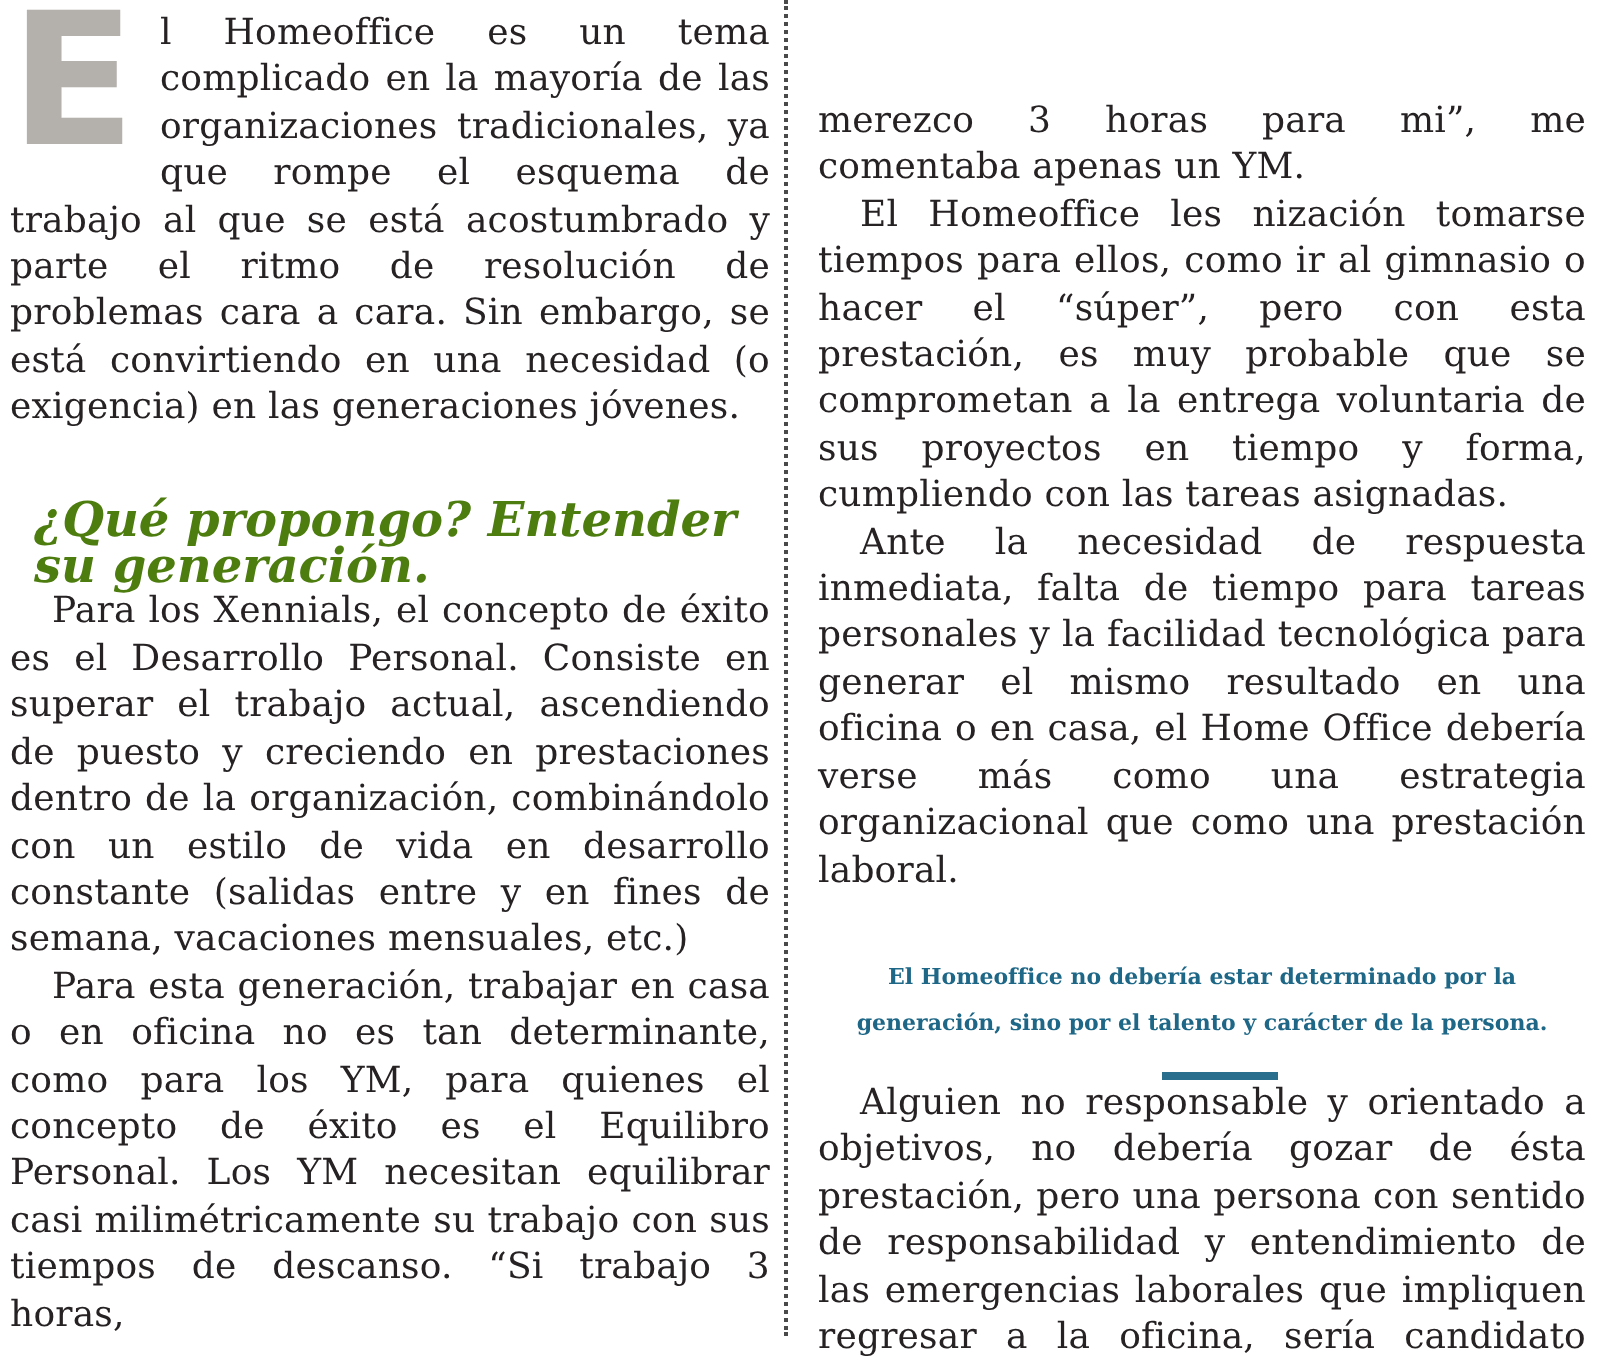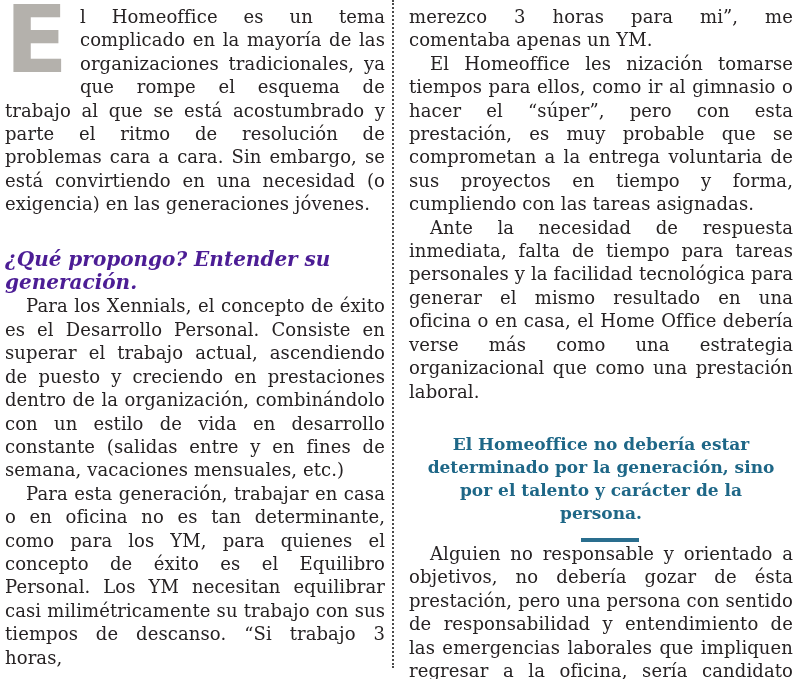--- a/index.html
+++ b/index.html
@@ -14,21 +14,21 @@
     box-sizing: border-box;
     background: #ffffff;
     font-family: "DejaVu Serif", serif;
     color: #262223;
     display: flex;
     padding: 5px 7px 0 5px;
   }
   .col { box-sizing: border-box; }
   .col-left  { flex: 0 0 380px; }
   .gutter    { flex: 0 0 24px; }
-  .col-right { flex: 1 1 auto; }
+  .col-right { flex: 1 1 auto; margin-top: 44px; }
 
   .divider {
     position: absolute;
     left: 392px;
     top: 0;
     height: 668px;
     width: 0;
     border-left: 2px dotted #4a4a4a;
   }
 
@@ -46,31 +46,31 @@
     font-family: "DejaVu Sans", sans-serif;
     font-weight: bold;
     font-size: 92px;
     line-height: 69px;
     height: 69px;
     color: #b4b1ac;
     margin: 1px 12px 1px 0;
   }
 
   .subhead {
-    margin: 32px 0 0 0;
-    font-size: 20px;
+    margin: 32px 0 0 12px;
+    font-size: 24px;
     line-height: 23.4px;
     font-weight: bold;
     font-style: italic;
-    color: #4c1d95;
+    color: #4d7c0f;
   }
 
   .pullquote {
     margin: 30px 12px 0 12px;
-    font-size: 17px;
+    font-size: 11px;
     line-height: 23px;
     font-weight: bold;
     text-align: center;
     color: #1e6787;
   }
   .quote-rule {
     width: 58px;
     height: 4px;
     background: #2a6e8e;
     margin: 13px auto 0 auto;

